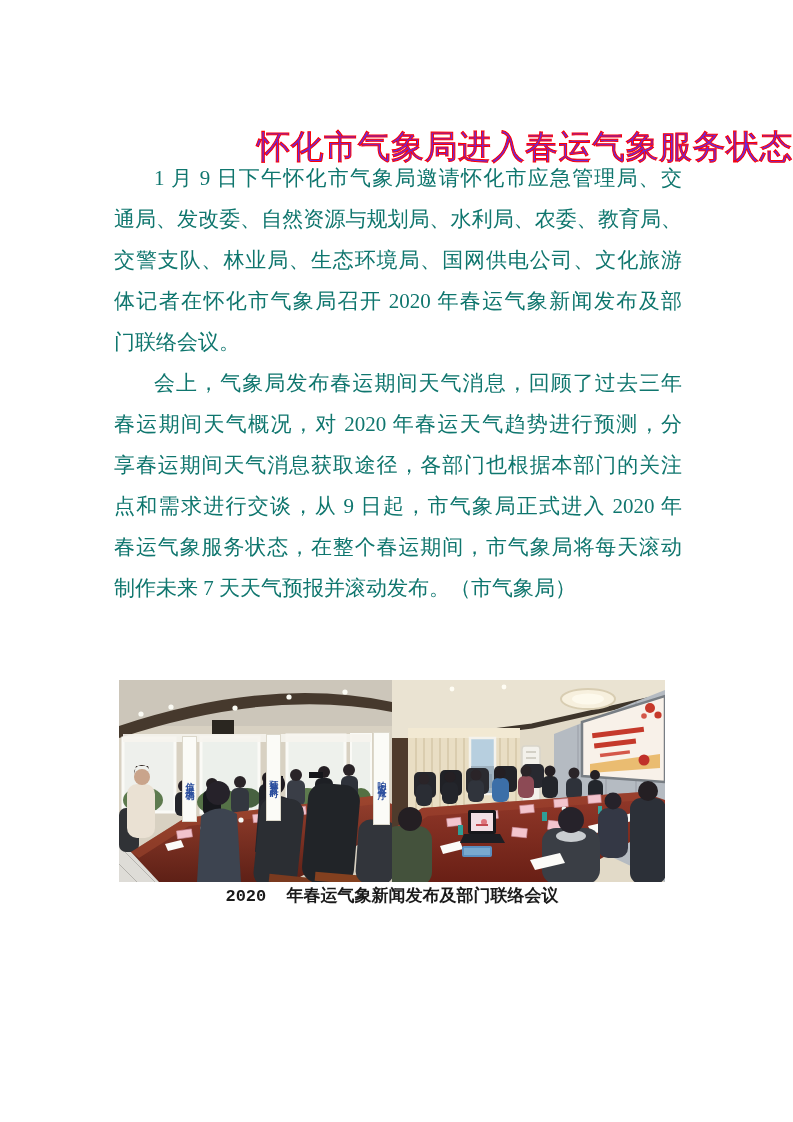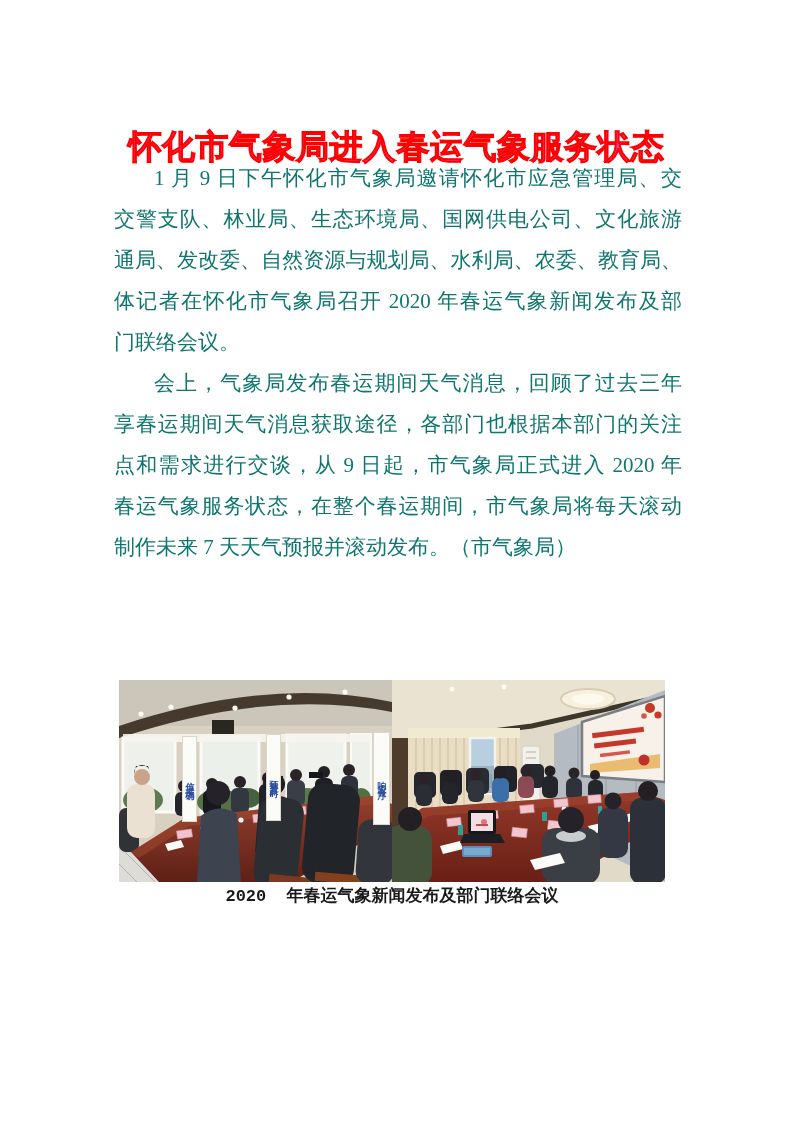--- a/index.html
+++ b/index.html
@@ -1,19 +1,19 @@
 <!DOCTYPE html>
 <html><head>
 <meta charset="utf-8">
 <style>
   html,body{margin:0;padding:0;background:#ffffff;}
   .page{position:relative;width:793px;height:1122px;background:#ffffff;overflow:hidden;
         font-family:"Liberation Serif",serif;}
-  .title{position:absolute;top:102px;left:0;width:793px;text-align:center;
-         font-size:33px;line-height:46px;font-weight:bold;color:#ec4899;
+  .title{position:absolute;top:102px;left:0;width:793px;text-align:right;
+         font-size:33px;line-height:46px;font-weight:normal;color:#6d28d9;
          -webkit-text-stroke:1px #fe0000;letter-spacing:0.5px;}
   .body-block{position:absolute;left:114px;top:158px;width:568px;}
   .bodyline{font-size:21px;line-height:41px;height:41px;color:#0f766e;
             text-align:justify;text-align-last:justify;overflow:hidden;}
   .bodyline.first{text-indent:40px;}
   .bodyline.last{text-align-last:left;}
   .figure{position:absolute;left:119px;top:680px;width:546px;height:202px;display:flex;}
   .photo{position:relative;height:202px;overflow:hidden;}
   .photo.left{width:273px;}
   .photo.right{width:273px;}
@@ -33,25 +33,26 @@
 </style>
 </head>
 <body>
 
 <div class="page">
 
   <h1 class="title">怀化市气象局进入春运气象服务状态</h1>
 
   <div class="body-block">
     <div class="bodyline first">1 月 9 日下午怀化市气象局邀请怀化市应急管理局、交</div>
+    <div class="bodyline">通局、发改委、自然资源与规划局、水利局、农委、教育局、</div>
     <div class="bodyline">交警支队、林业局、生态环境局、国网供电公司、文化旅游</div>
-    <div class="bodyline">通局、发改委、自然资源与规划局、水利局、农委、教育局、</div>
     <div class="bodyline">体记者在怀化市气象局召开 2020 年春运气象新闻发布及部</div>
     <div class="bodyline last">门联络会议。</div>
     <div class="bodyline first">会上，气象局发布春运期间天气消息，回顾了过去三年</div>
+    <div class="bodyline">春运期间天气概况，对 2020 年春运天气趋势进行预测，分</div>
     <div class="bodyline">享春运期间天气消息获取途径，各部门也根据本部门的关注</div>
     <div class="bodyline">点和需求进行交谈，从 9 日起，市气象局正式进入 2020 年</div>
     <div class="bodyline">春运气象服务状态，在整个春运期间，市气象局将每天滚动</div>
     <div class="bodyline last">制作未来 7 天天气预报并滚动发布。（市气象局）</div>
   </div>
 
   <div class="figure">
 
     <div class="photo left">
       <svg viewBox="0 0 273 202" preserveAspectRatio="none">

